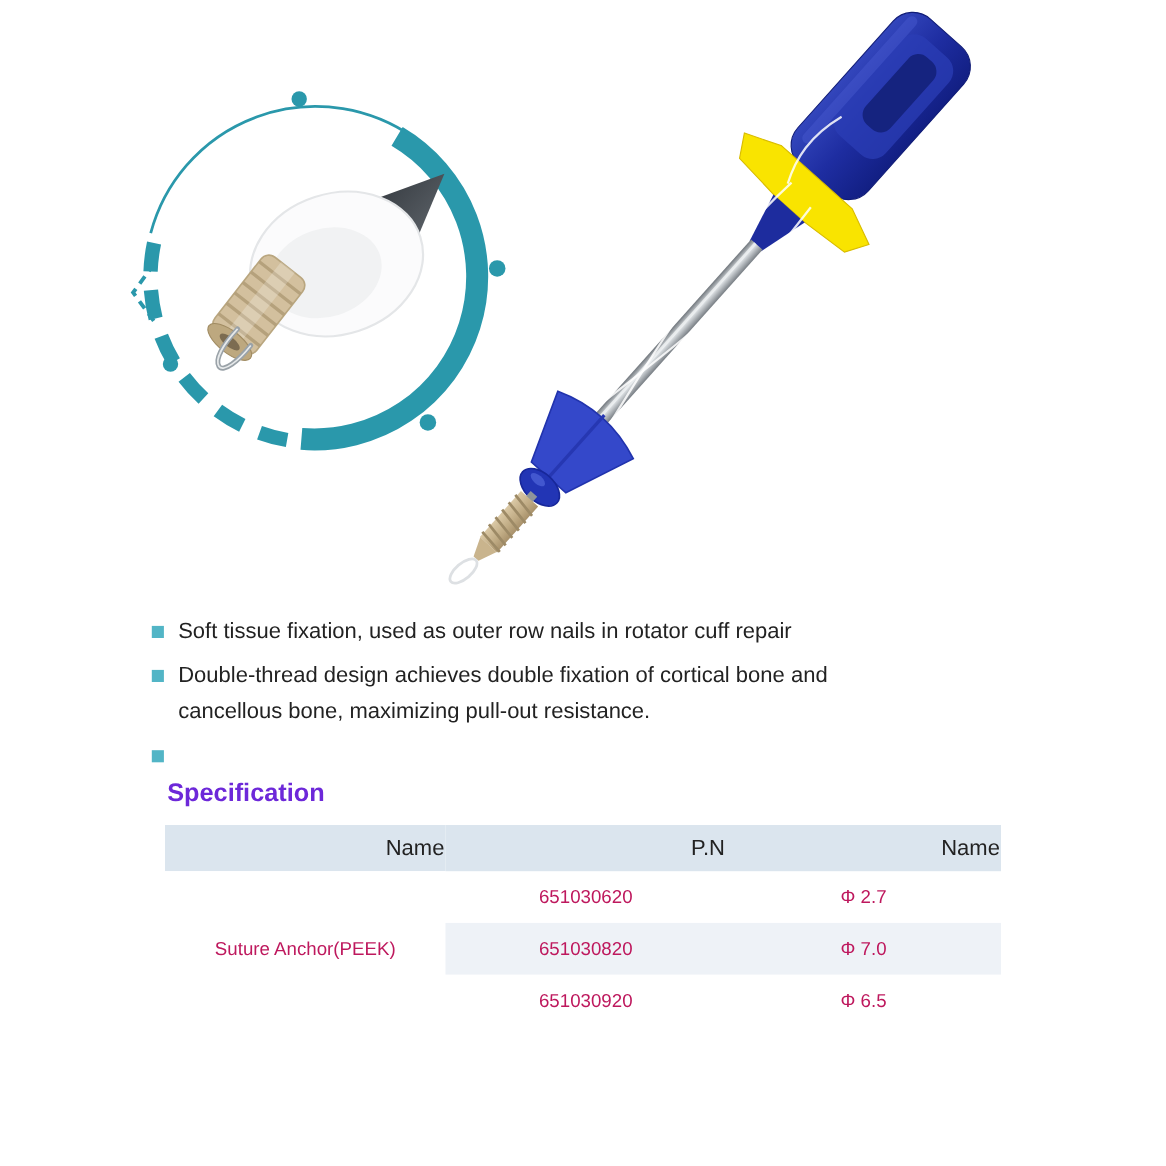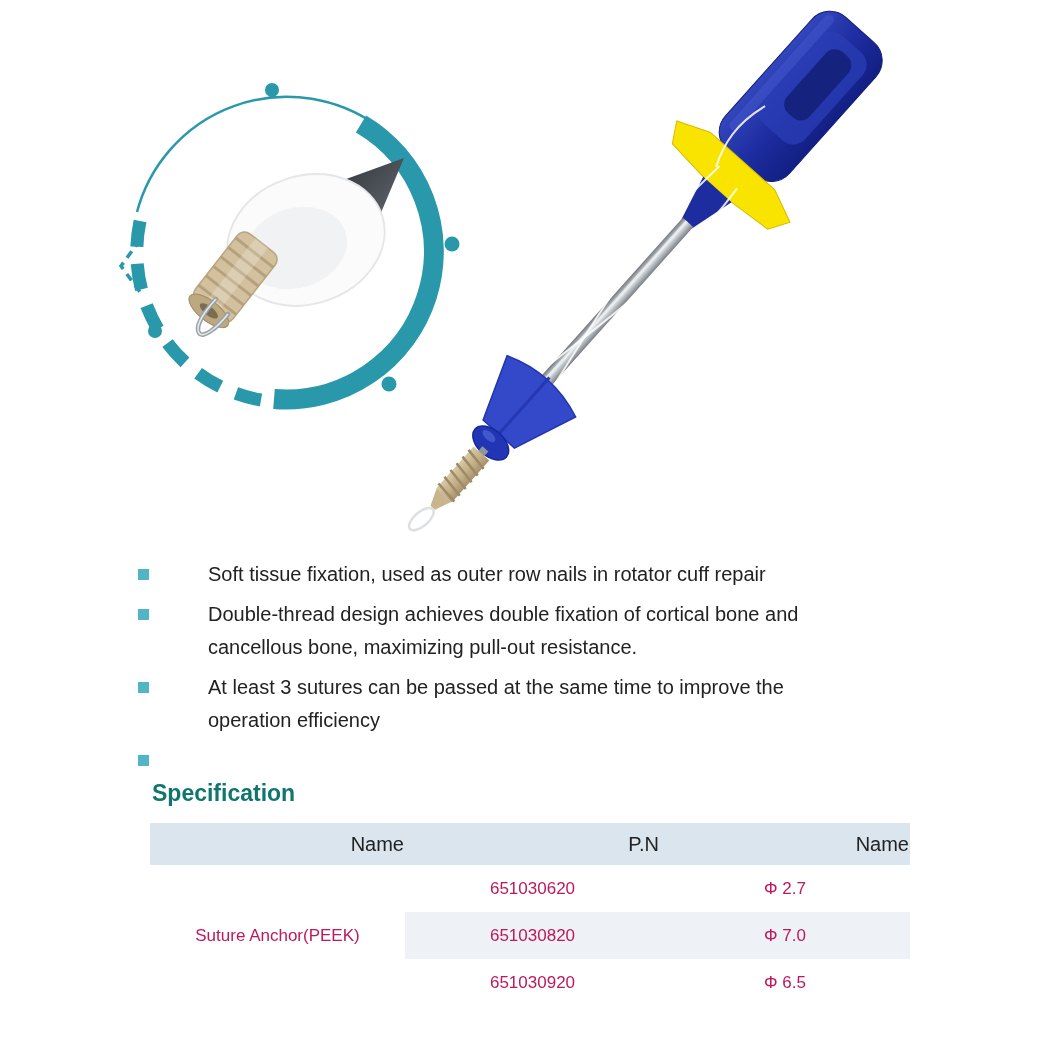--- a/index.html
+++ b/index.html
@@ -36,25 +36,25 @@
     line-height: 33px;
     color: #222222;
   }
   .bullet {
     flex: 0 0 auto;
     width: 11px;
     height: 11px;
     margin-top: 11px;
     background: #52b5c6;
   }
-  .ftext { white-space: pre-wrap; margin-left: 46px; }
+  .ftext { white-space: pre-wrap; }
 
   
   .spec-title {
-    color: #0f766e;
+    color: #6d28d9;
     font-size: 23px;
     font-weight: bold;
     margin: 14px 0 16px 152px;
   }
   .spec-table {
     border-collapse: collapse;
     margin-left: 150px;
     width: 760px;
     table-layout: fixed;
   }
@@ -173,24 +173,20 @@
     <li>
       <span class="bullet"></span>
       <span class="ftext">Soft tissue fixation, used as outer row nails in rotator cuff repair</span>
     </li>
     <li>
       <span class="bullet"></span>
       <span class="ftext">Double-thread design achieves double fixation of cortical bone and cancellous bone, maximizing pull-out resistance.</span>
     </li>
     <li>
       <span class="bullet"></span>
-      <span class="ftext">At least 3 sutures can be passed at the same time to improve the operation efficiency</span>
-    </li>
-    <li>
-      <span class="bullet"></span>
     </li>
   </ul>
 
   <h2 class="spec-title">Specification</h2>
 
   <table class="spec-table">
     <colgroup>
       <col style="width:255px">
       <col style="width:255px">
       <col style="width:250px">

